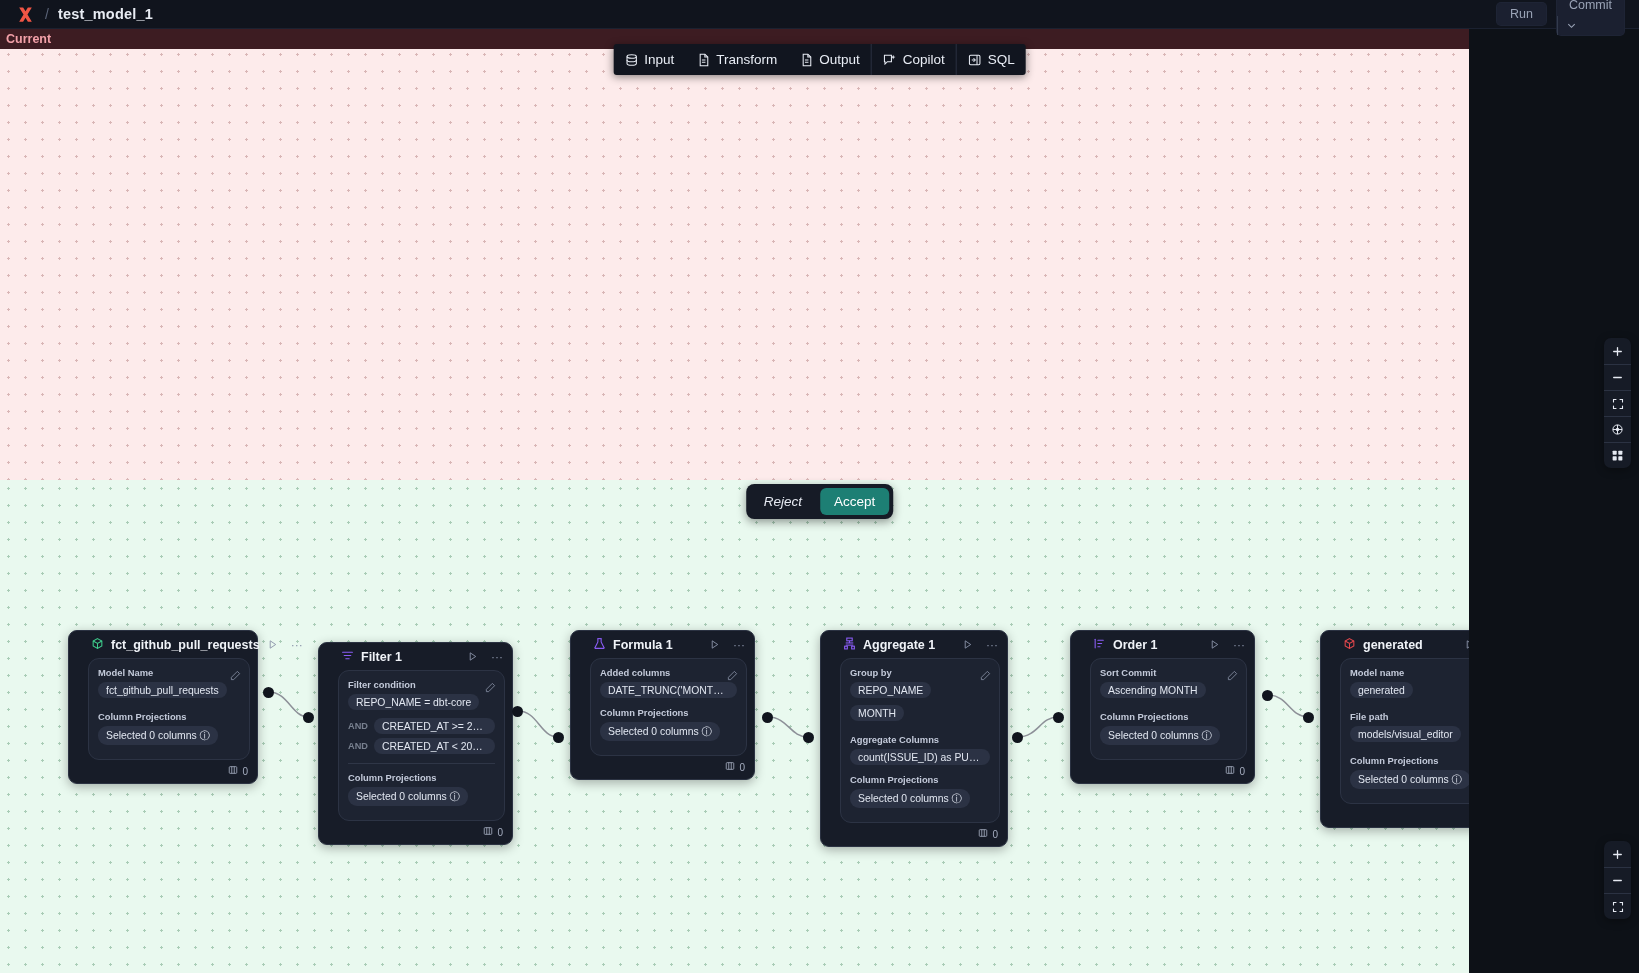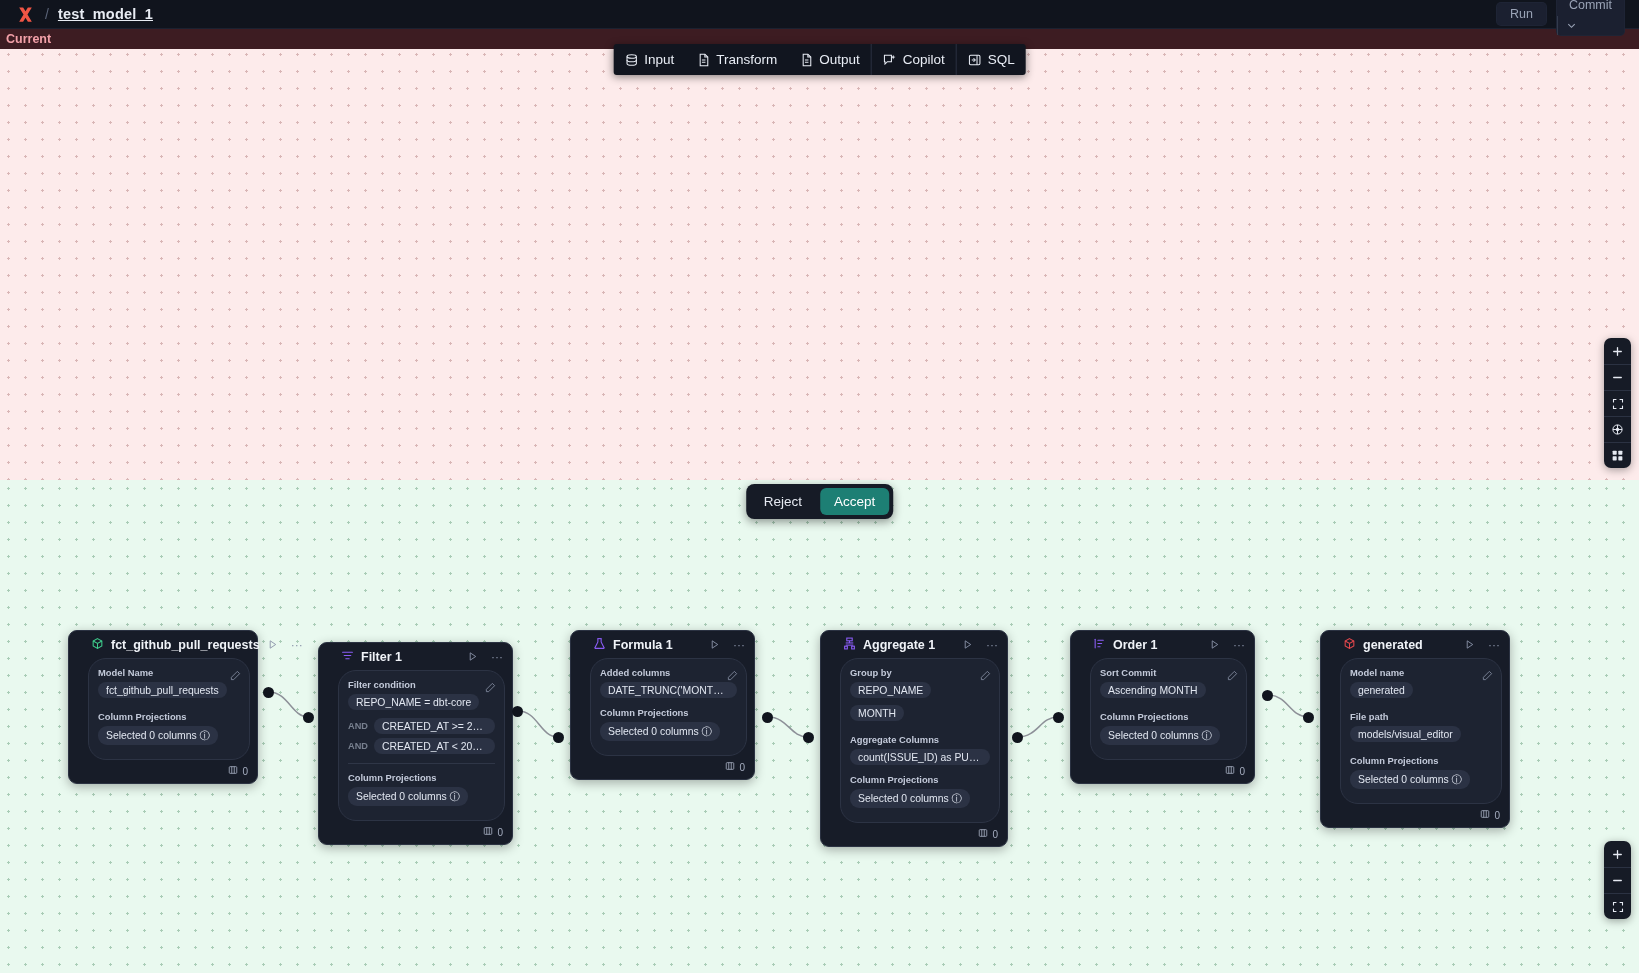--- a/index.html
+++ b/index.html
@@ -14,33 +14,33 @@
   
   .titlebar {
     position: absolute; top: 0; left: 0; width: 1639px; height: 29px;
     background: #10141d;
     display: flex; align-items: center; padding: 0 8px;
     border-bottom: 1px solid #1b2130;
     z-index: 60;
   }
   .logo { width: 22px; height: 22px; display: flex; align-items: center; justify-content: center; margin-left: 6px;}
   .crumb-sep { color: #5b6478; font-size: 14px; margin: 0 9px; }
-  .app-title { color: #e8ecf3; font-size: 14.5px; font-weight: bold; letter-spacing: .2px; text-decoration: underline; }
+  .app-title { color: #e8ecf3; font-size: 14.5px; font-weight: bold; letter-spacing: .2px; }
   .tb-right { margin-left: auto; display: flex; align-items: center; gap: 9px; padding-right: 6px;}
   .btn-outline {
     border: 1px solid #39415420; background: #1b2030;
     color: #9aa3b6; font-size: 12.5px; border-radius: 5px;
     padding: 4px 13px; line-height: 14px;
   }
   .commit-group { display: flex; align-items: stretch; background: #1b2030; border: 1px solid #39415420; border-radius: 5px; flex-direction: column;}
   .commit-group > div { color: #9aa3b6; font-size: 12.5px; padding: 4px 12px; line-height: 14px; }
   .commit-caret { border-left: 1px solid #333b4d; padding: 4px 8px !important; display: flex; align-items: center;}
 
   
-  .pane { position: absolute; left: 0; width: 1639px; overflow: hidden; }
+  .pane { position: absolute; left: 0; width: 1469px; overflow: hidden; }
   .pane-top { top: 29px; height: 451px; background: #fdebeb; }
   .pane-bottom { top: 480px; height: 493px; background: #e9f9ef; }
 
   .dots-red {
     position: absolute; inset: 0;
     background-image: radial-gradient(#d9b6b6 1.05px, transparent 1.05px);
     background-size: 17px 17px;
   }
   .dots-green {
     position: absolute; inset: 0;
@@ -74,21 +74,21 @@
   .decision {
     position: absolute; top: 484px; left: 50%; transform: translateX(-50%);
     background: #161b26; border-radius: 8px; padding: 4px;
     display: flex; gap: 4px; z-index: 50;
     box-shadow: 0 3px 10px rgba(0,0,0,.4);
   }
   .decision button {
     font-family: inherit; font-size: 13.5px; border: 0; cursor: pointer;
     border-radius: 6px; padding: 6px 14px;
   }
-  .btn-reject { background: transparent; color: #e5e9f1; }
+  .btn-reject { background: transparent; color: #e5e9f1; font-style: italic; }
   .btn-accept { background: #1d7f74; color: #ffffff; }
 
   
   .zoomstack {
     position: absolute; right: 8px;
     width: 27px; background: #161b26; border-radius: 7px;
     display: flex; flex-direction: column; z-index: 45;
     box-shadow: 0 2px 8px rgba(0,0,0,.35);
   }
   .zoomstack .zb {
@@ -107,21 +107,21 @@
     padding-left: 12px;
   }
   .node-head {
     display: flex; align-items: center; gap: 7px;
     padding: 7px 9px 7px 10px; height: 27px;
   }
   .node-title { color: #f0f3f8; font-size: 12.5px; font-weight: bold; flex: 1; }
   .node-head .act { color: #8a93a8; font-size: 12px; display: flex; align-items: center; }
   .node-body {
     margin: 0 7px; background: #1d2331; border: 1px solid #2c3344;
-    border-radius: 18px; padding: 8px 9px 10px;
+    border-radius: 11px; padding: 8px 9px 10px;
     position: relative;
   }
   .field-label { color: #c3cada; font-size: 9.4px; font-weight: bold; margin-bottom: 4px; }
   .pill {
     display: inline-block; background: #2b3244; color: #e2e7f1;
     font-size: 10.4px; border-radius: 9px; padding: 2.5px 8px;
     max-width: 100%; overflow: hidden; text-overflow: ellipsis; white-space: nowrap;
   }
   .pill-wide { display: block; }
   .cond-row { display: flex; align-items: center; gap: 6px; margin-top: 4px; }

